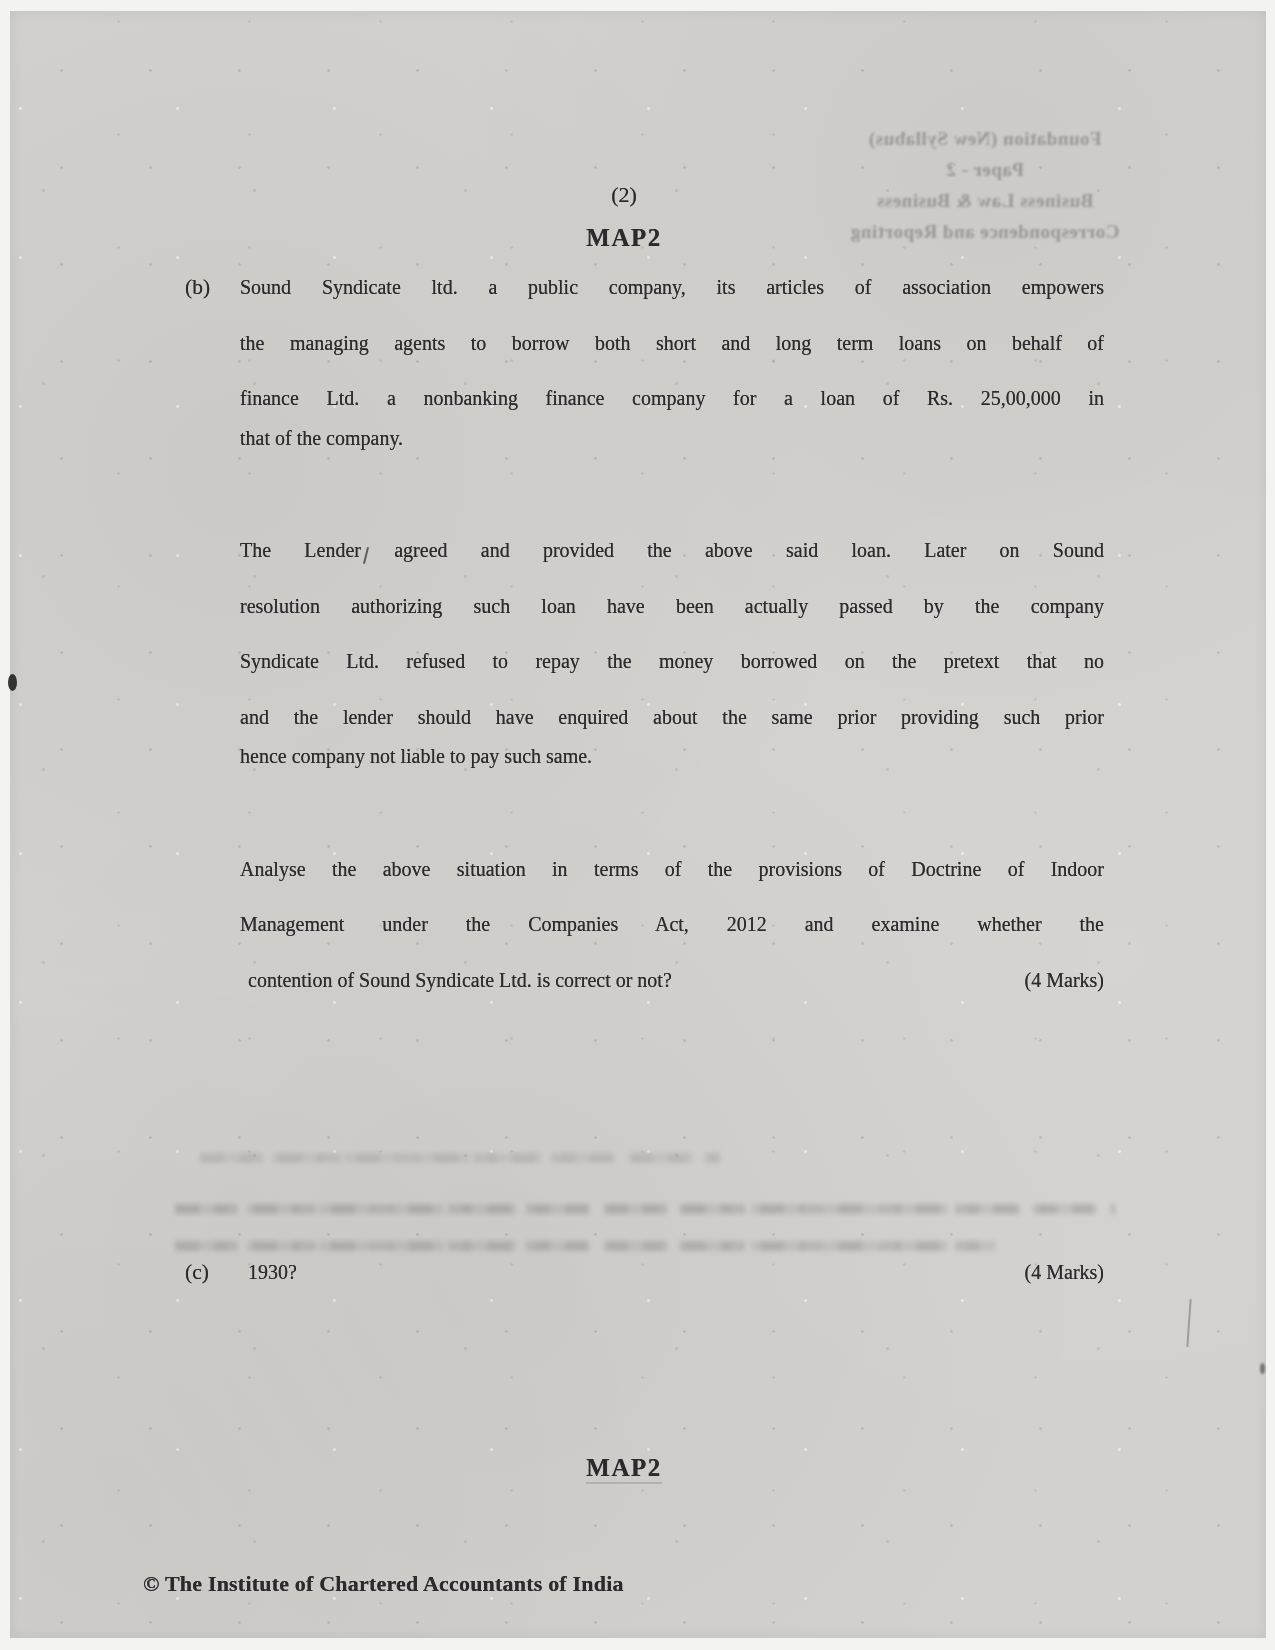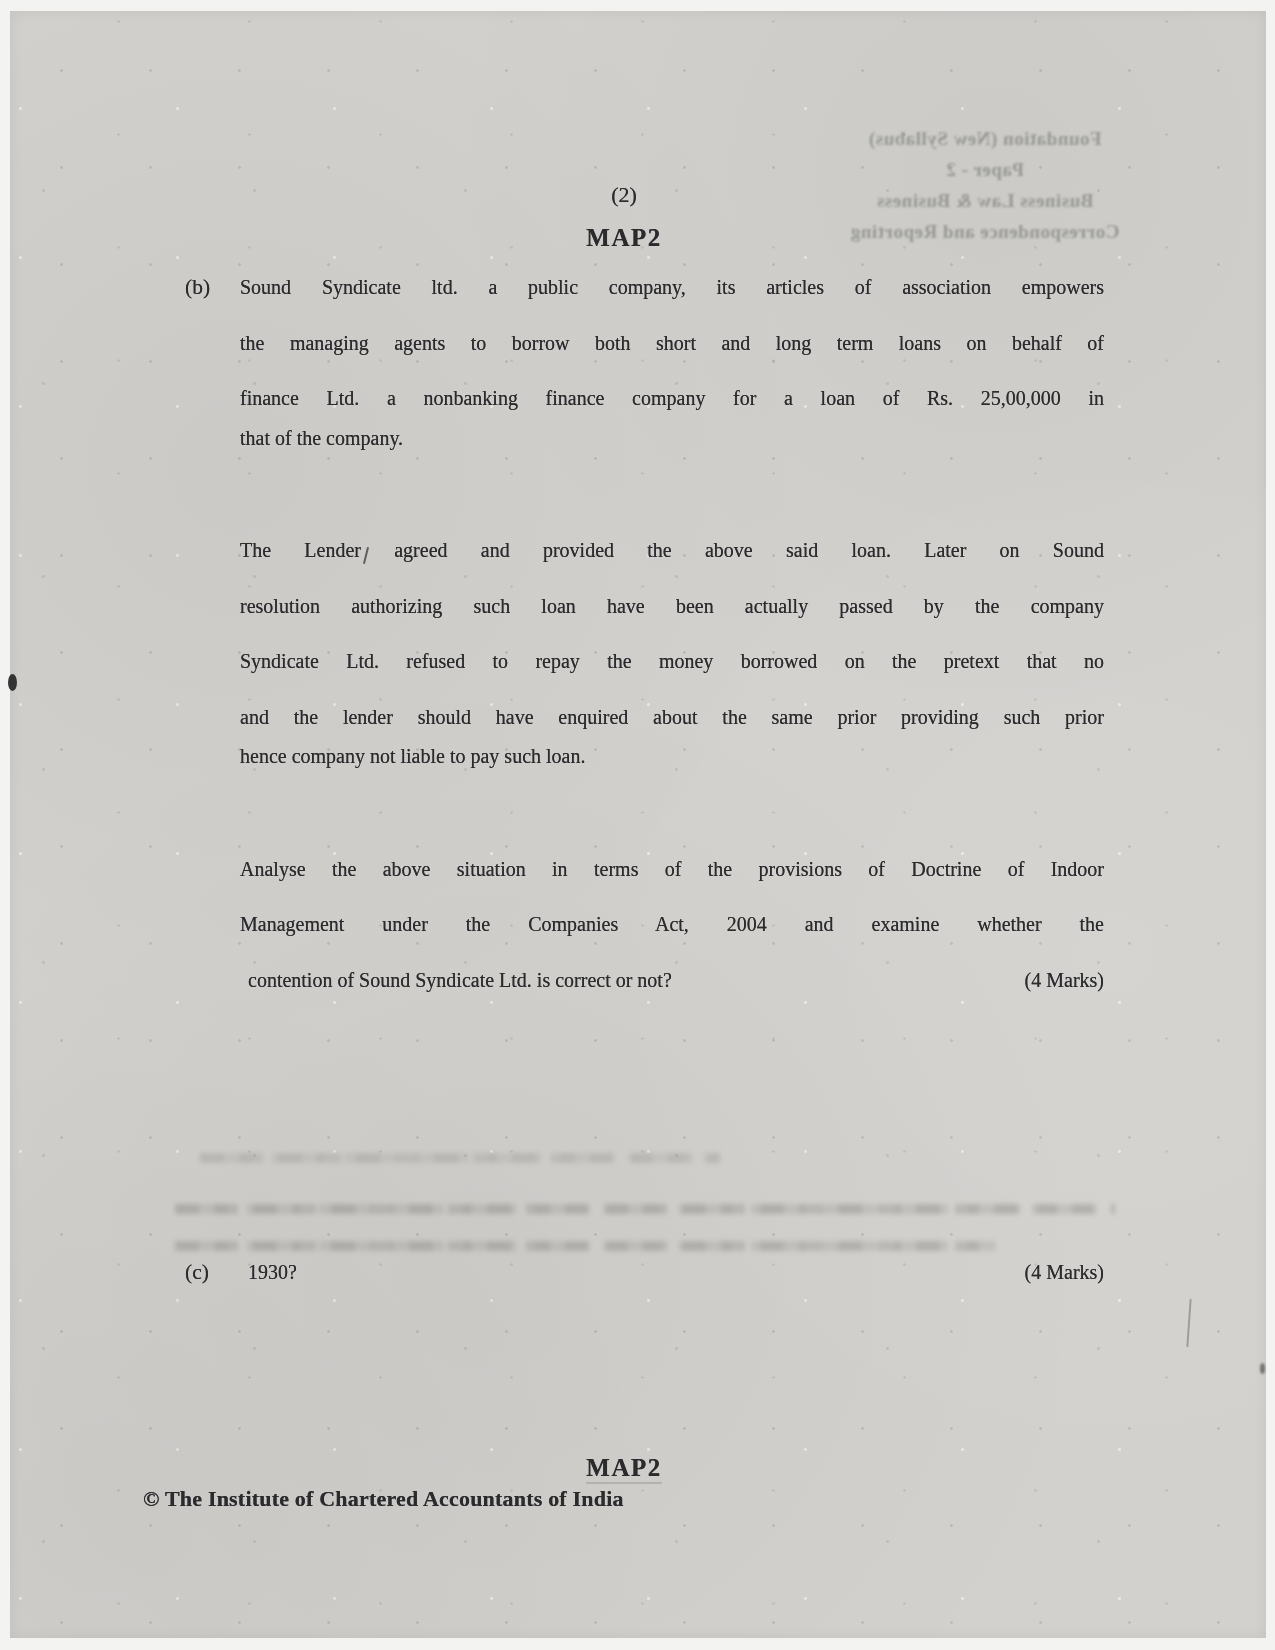--- a/index.html
+++ b/index.html
@@ -77,21 +77,21 @@
   .line-split { display: flex; justify-content: space-between; margin-left: 8px; }
   .marks { white-space: nowrap; }
 
   .ftitle {
     position: absolute; top: 1443px; left: 0; width: 100%;
     text-align: center; font-size: 25px; font-weight: bold; letter-spacing: 1.5px;
     transform: translateX(-14px);
   }
   .ftitle span { border-bottom: 2px solid rgba(80,80,80,.22); padding-bottom: 1px; }
   .copyright {
-    position: absolute; left: 133px; top: 1475px;
+    position: absolute; left: 133px; top: 1560px;
     font-size: 22px; font-weight: bold; letter-spacing: .2px;
   }
 
   
   .edge-blob {
     position: absolute; left: -2px; top: 663px; width: 9px; height: 17px;
     background: #232325; border-radius: 50%; opacity: .9; filter: blur(.4px);
   }
   .slash-mark {
     position: absolute; left: 355px; top: 536px; width: 2px; height: 17px;
@@ -129,25 +129,25 @@
         <div class="line">Sound Syndicate ltd. a public company, its articles of association empowers</div>
         <div class="line">the managing agents to borrow both short and long term loans on behalf of</div>
         <div class="line">finance Ltd. a nonbanking finance company for a loan of Rs. 25,00,000 in</div>
         <div class="line--end">that of the company.</div>
       </div>
       <div class="para para-gap">
         <div class="line">The Lender agreed and provided the above said loan. Later on Sound</div>
         <div class="line">resolution authorizing such loan have been actually passed by the company</div>
         <div class="line">Syndicate Ltd. refused to repay the money borrowed on the pretext that no</div>
         <div class="line">and the lender should have enquired about the same prior providing such prior</div>
-        <div class="line--end">hence company not liable to pay such loan.</div>
+        <div class="line--end">hence company not liable to pay such same.</div>
       </div>
       <div class="para">
         <div class="line">Analyse the above situation in terms of the provisions of Doctrine of Indoor</div>
-        <div class="line">Management under the Companies Act, 2004 and examine whether the</div>
+        <div class="line">Management under the Companies Act, 2012 and examine whether the</div>
         <div class="line-split">
           <span>contention of Sound Syndicate Ltd. is correct or not?</span>
           <span class="marks">(4 Marks)</span>
         </div>
       </div>
     </div>
   </section>
 
   <div class="ghost-streak" style="top:1142px; left:190px; width:520px; opacity:.28;"></div>
   <div class="ghost-streak" style="top:1193px; left:165px; width:940px; opacity:.42;"></div>

